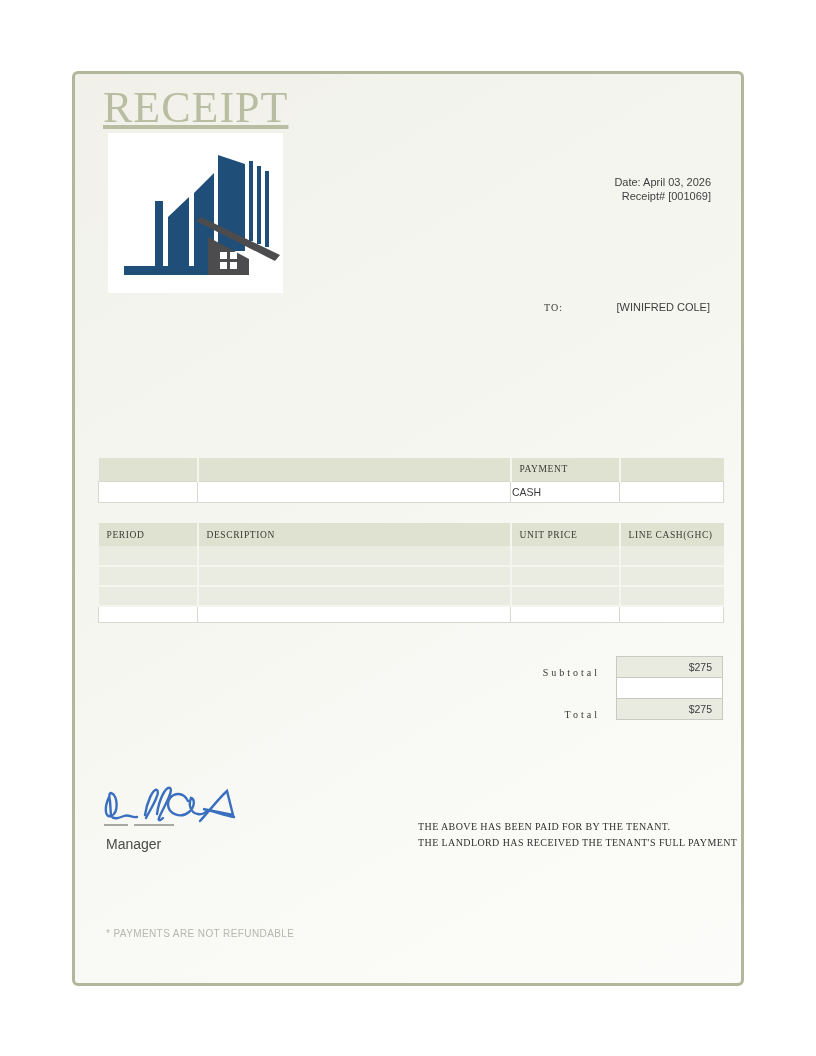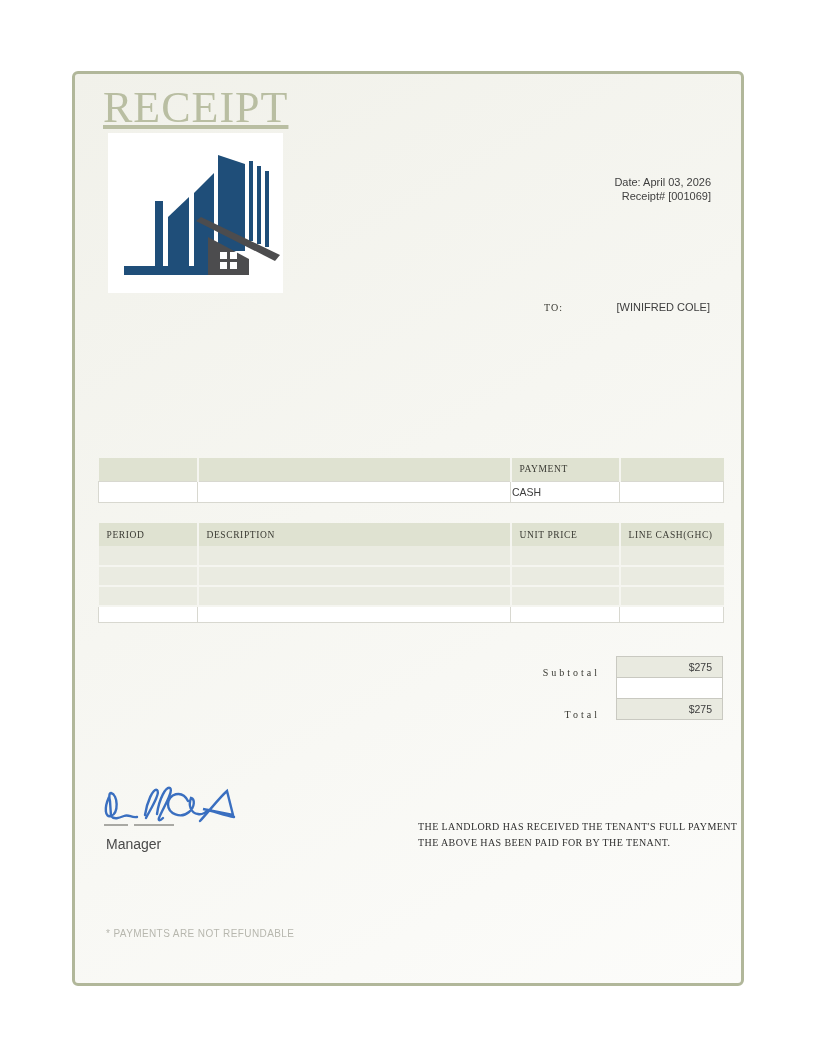--- a/index.html
+++ b/index.html
@@ -215,19 +215,19 @@
       </g>
       <g stroke="#5a5a55" stroke-width="1">
         <path d="M4,45 L28,45"></path>
         <path d="M34,45 L74,45"></path>
       </g>
     </svg>
   </div>
   <div class="abs manager">Manager</div>
 
   <div class="abs statements">
+    <div>THE ABOVE HAS BEEN PAID FOR BY THE TENANT.</div>
     <div>THE LANDLORD HAS RECEIVED THE TENANT'S FULL PAYMENT</div>
-    <div>THE ABOVE HAS BEEN PAID FOR BY THE TENANT.</div>
   </div>
 
   <div class="abs footnote">* PAYMENTS ARE NOT REFUNDABLE</div>
 
 </div>
 
 </body></html>

